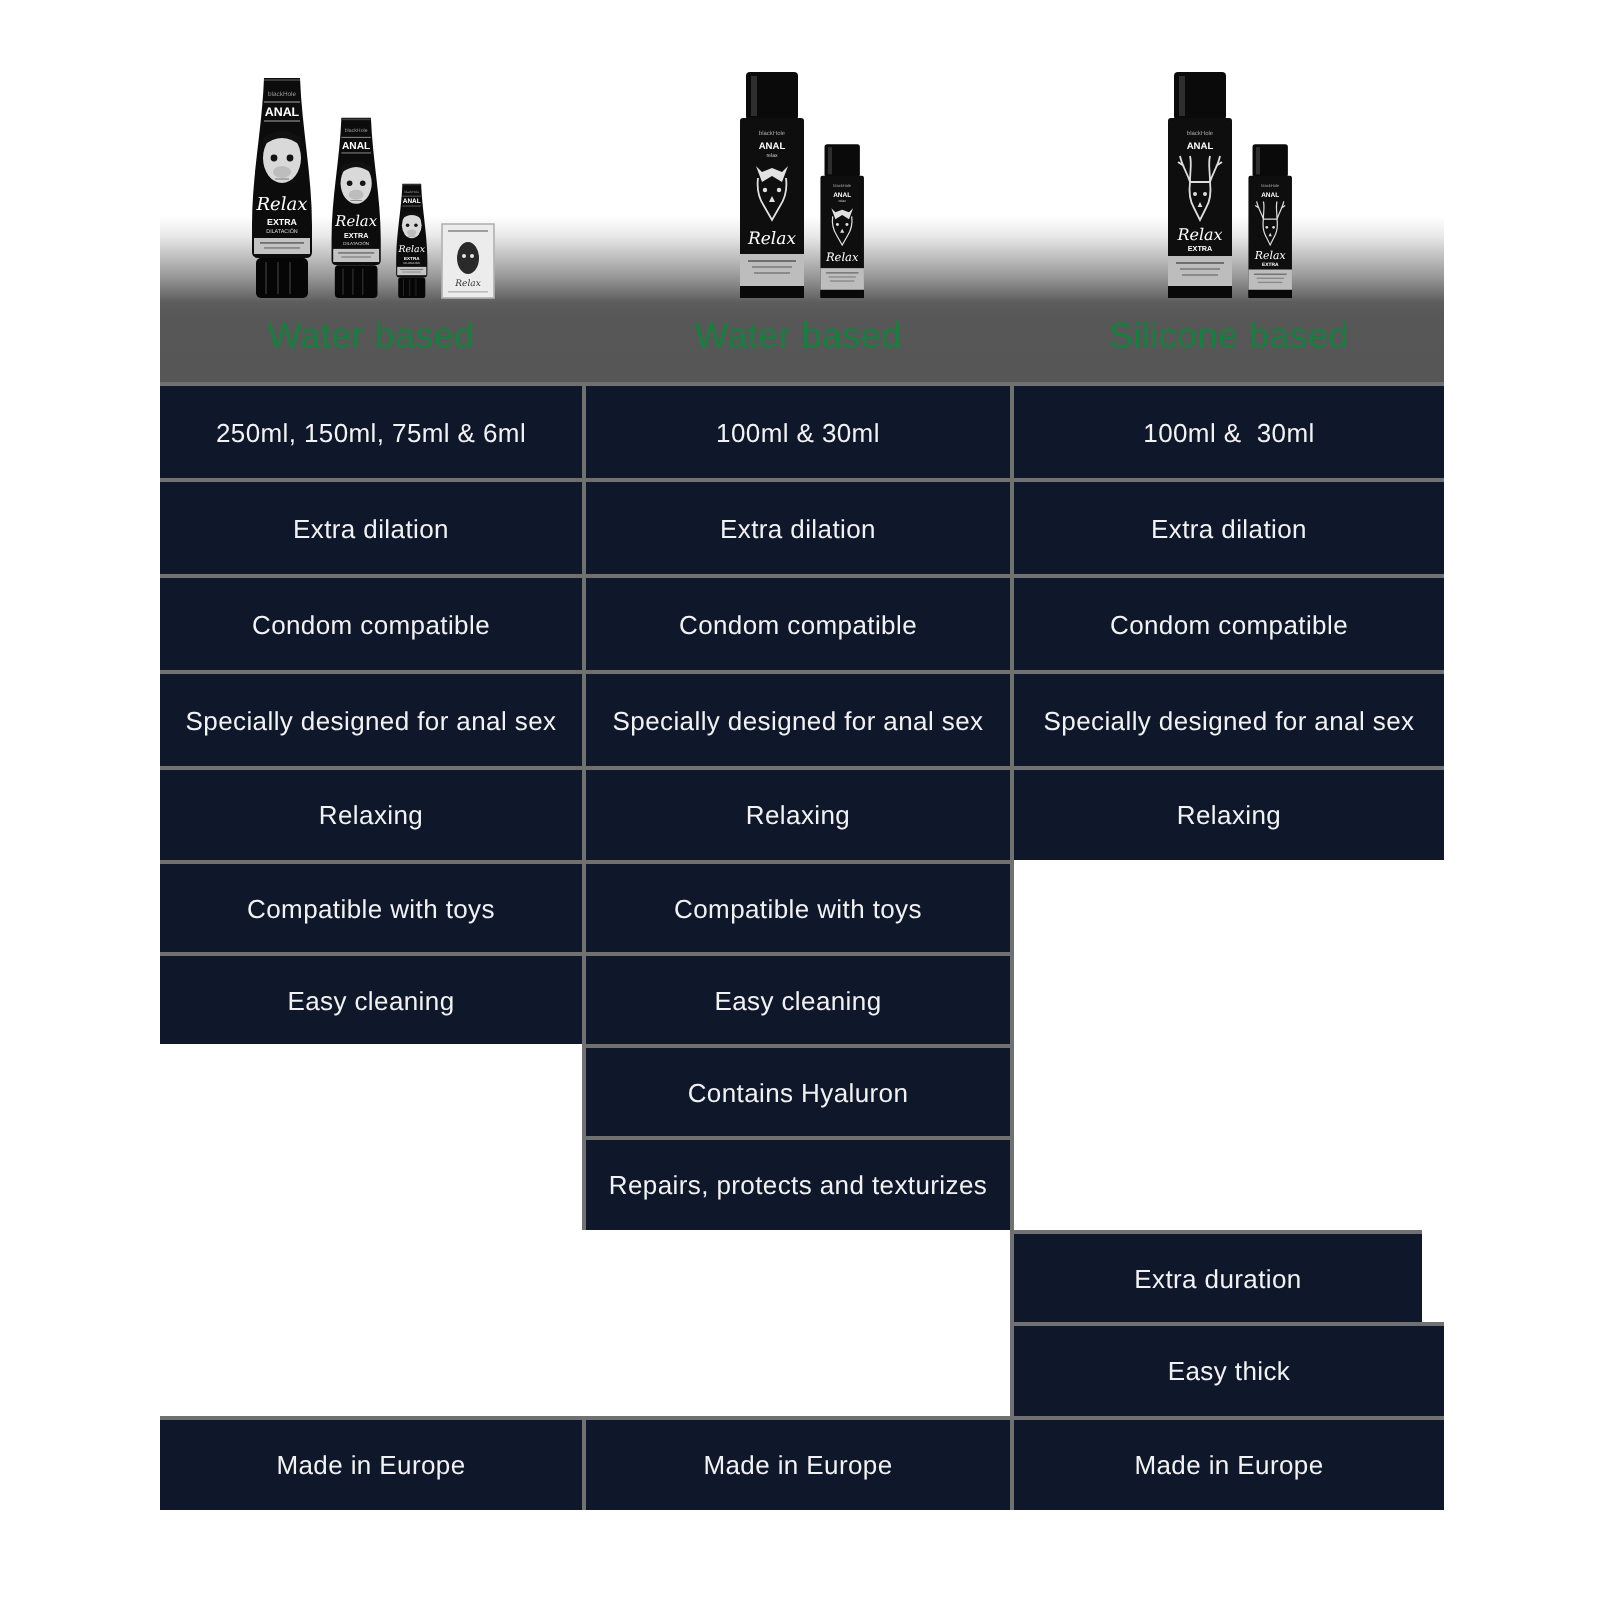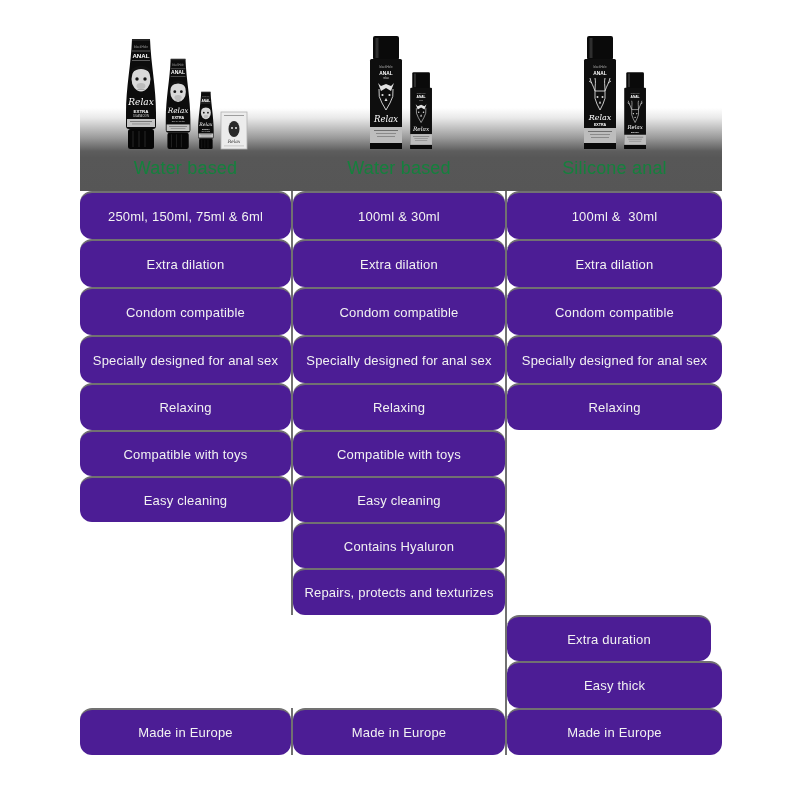--- a/index.html
+++ b/index.html
@@ -9,39 +9,39 @@
   }
   .band{
     position:absolute;left:80px;top:108px;width:642px;height:83px;
     background:linear-gradient(to bottom,#ffffff 0%,#e9e9e9 12%,#9a9a9a 36%,#5d5d5d 52%,#575757 60%,#565656 100%);
   }
   .band-label{
     position:absolute;top:146px;height:45px;display:flex;align-items:center;justify-content:center;
     color:#15803d;font-size:18px;letter-spacing:.2px;
   }
   .cell{
-    position:absolute;box-sizing:border-box;background:#4c1d95;border-top:2px solid #717171;
+    position:absolute;box-sizing:border-box;background:#0f172a;border-top:2px solid #717171;
     display:flex;align-items:center;justify-content:center;text-align:center;
-    color:#f2f2f2;font-size:13px;letter-spacing:.2px;white-space:pre-wrap;border-radius:12px;
+    color:#f2f2f2;font-size:13px;letter-spacing:.2px;white-space:pre-wrap;
   }
   .vsep{position:absolute;width:2px;background:#717171;}
   .product-svg{position:absolute;}
   svg text{font-family:"Liberation Sans","DejaVu Sans",sans-serif;}
   svg text.script{font-family:"DejaVu Serif","Liberation Serif",serif;font-style:italic;}
 </style>
 </head>
 <body>
 
 <div id="stage">
 
   <div class="band"></div>
 
   <div class="band-label" style="left:80px;width:211px;">Water based</div>
   <div class="band-label" style="left:293px;width:212px;">Water based</div>
-  <div class="band-label" style="left:507px;width:215px;">Silicone anal</div>
+  <div class="band-label" style="left:507px;width:215px;">Silicone based</div>
 
   <svg class="product-svg" style="left:122px;top:37px;" width="134" height="116" viewBox="0 0 134 116">
     <g id="tube">
       <path d="M10 2 L28 2 C29 28 34 50 34 76 L34 89 Q34 92 31 92 L7 92 Q4 92 4 89 L4 76 C4 50 9 28 10 2 Z" fill="#0c0c0c"></path>
       <line x1="10" y1="3" x2="28" y2="3" stroke="#3a3a3a" stroke-width="1"></line>
       <rect x="6" y="92" width="26" height="20" rx="2.5" fill="#060606"></rect>
       <line x1="11" y1="94" x2="11" y2="110" stroke="#262626" stroke-width="1"></line>
       <line x1="17" y1="94" x2="17" y2="110" stroke="#262626" stroke-width="1"></line>
       <line x1="23" y1="94" x2="23" y2="110" stroke="#262626" stroke-width="1"></line>
       <text x="19" y="11" font-size="3.2" fill="#9a9a9a" text-anchor="middle">blackHole</text>

